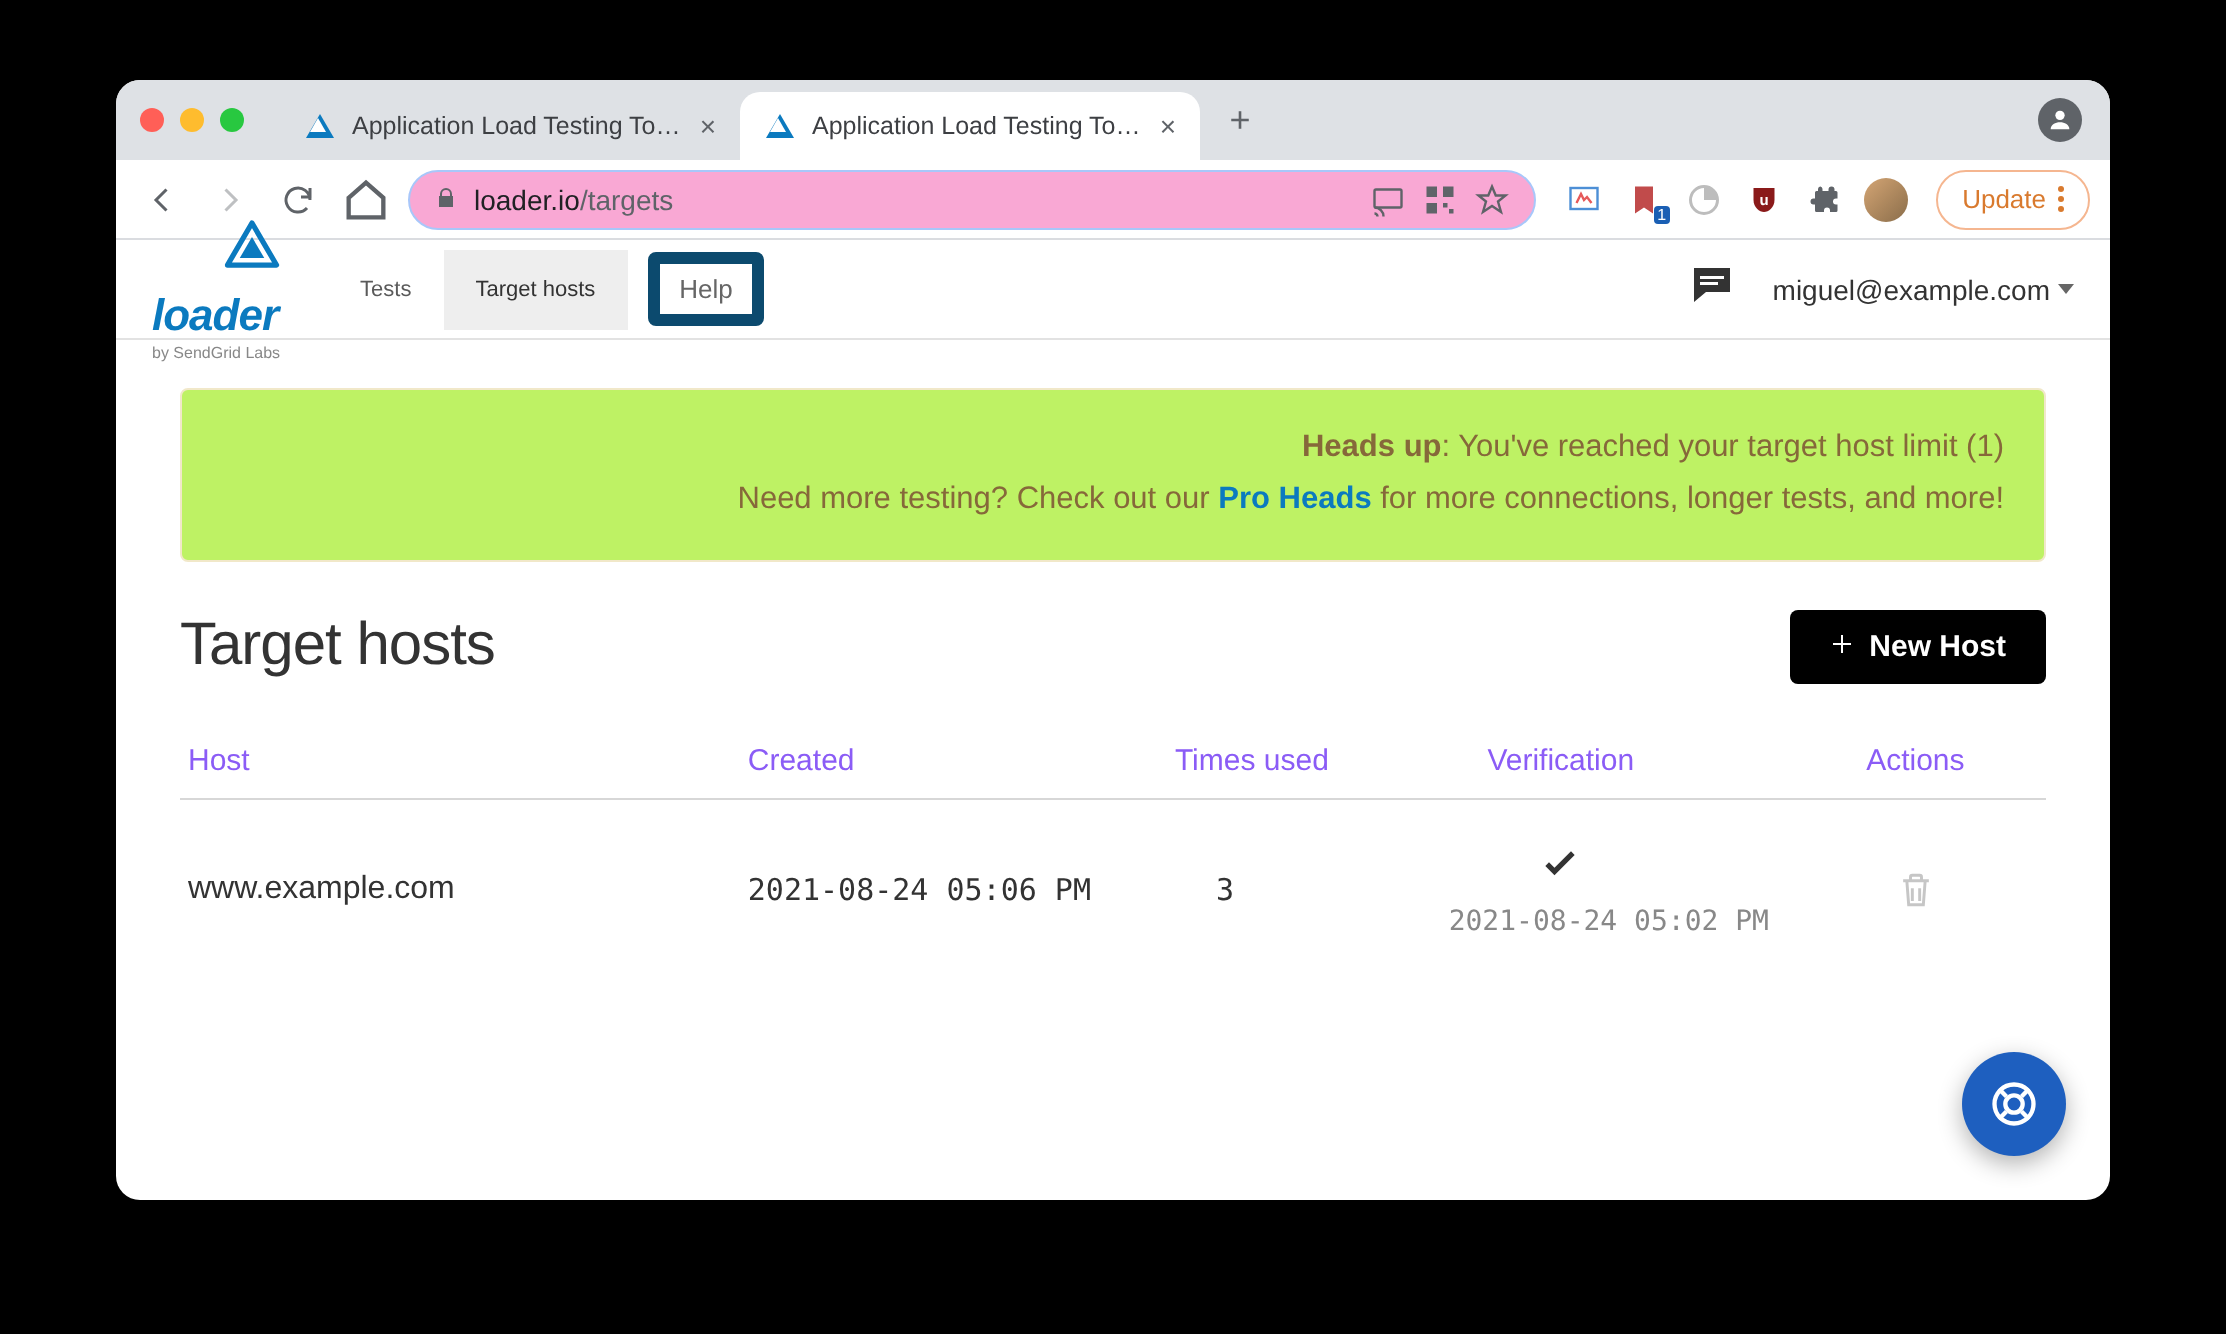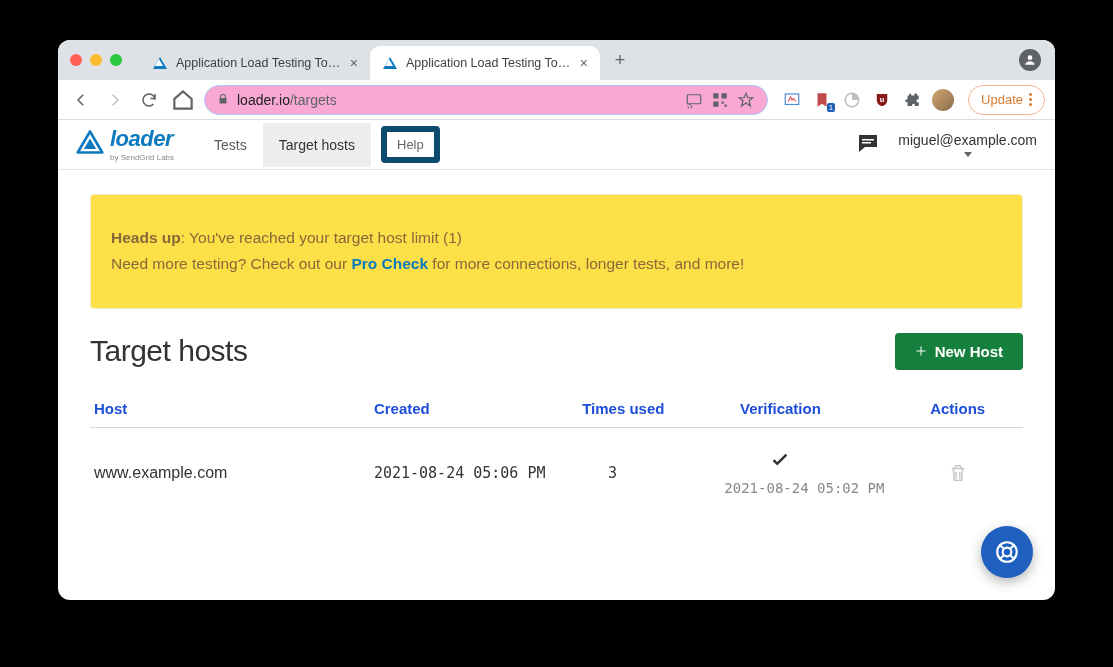--- a/index.html
+++ b/index.html
@@ -77,56 +77,56 @@
       display:flex; align-items:center; gap:6px;
       height:30px; padding:0 12px; border:1px solid #f5b690; border-radius:16px;
       color:#d97a2e; font-size:13px;justify-content:space-between;
     }
 
     
     .appnav {
       display:flex; align-items:center; height:50px;
       border-bottom:1px solid #e2e2e2; padding:0 18px; background:#fff;
     }
-    .logo { display:flex; align-items:flex-start; gap:6px; margin-right:24px; }
+    .logo { display:flex; align-items:flex-end; gap:6px; margin-right:24px;flex-direction:column; }
     .logo-mark svg{width:28px;height:28px}
     .logo-text { display:flex; flex-direction:column; line-height:1; }
     .logo-text .brand { color:#0b7abf; font-weight:700; font-style:italic; font-size:22px; letter-spacing:-0.5px;}
     .logo-text .by { color:#888; font-size:8px; margin-top:4px;}
-    .navitem { padding:14px 16px; font-size:14px; color:#5a5a5a; }
+    .navitem { padding:14px 16px; font-size:11px; color:#5a5a5a; }
     .navitem.active { background:#eee; color:#333;}
     .help-btn { border:6px solid #0c4a6e; border-radius:4px; padding:5px 10px; font-size:13px; color:#666; margin-left:10px;}
     .appnav .right { margin-left:auto; display:flex; align-items:center; gap:18px; }
     .chat-icon svg{width:24px;height:24px;fill:#333}
-    .user-menu { font-size:14px; color:#333; display:flex; align-items:center; gap:4px;flex-direction:column;}
+    .user-menu { font-size:14px; color:#333; display:flex; align-items:center; gap:4px;}
     .caret-down { border-left:4px solid transparent;border-right:4px solid transparent;border-top:5px solid #666; width:0;height:0;}
 
     
     .page { padding: 24px 32px; }
     .alert {
-      background:#fde047; border:1px solid #f1e8c9; border-radius:4px;
-      padding:30px 20px; text-align:left; color:#86683a; font-size:15.5px; line-height:1.7;
+      background:#bef264; border:1px solid #f1e8c9; border-radius:4px;
+      padding:16px 20px; text-align:right; color:#86683a; font-size:15.5px; line-height:1.7;
       margin-bottom:24px;
     }
     .alert .b { font-weight:700; }
     .alert a { color:#0b7abf; font-weight:700; text-decoration:none;}
 
     .page-header { display:flex; align-items:center; margin:6px 0 20px;}
     .page-title { font-size:30px; font-weight:400; color:#333; letter-spacing:-0.5px;}
     .new-host-btn {
       margin-left:auto;
       display:flex; align-items:center; gap:8px;
-      background:#15803d; color:#fff; font-size:15px; font-weight:600;
+      background:#000000; color:#fff; font-size:15px; font-weight:600;
       border-radius:4px; padding:10px 20px;
       box-shadow: inset 0 -1px 0 rgba(0,0,0,0.08);
     }
     .new-host-btn .plus svg{width:12px;height:12px;fill:#fff}
 
     table { width:100%; border-collapse:collapse; table-layout:fixed; }
-    thead th { text-align:left; font-size:15px; font-weight:700; color:#1d4ed8; padding:10px 4px; border-bottom:1px solid #d7d7d7;}
+    thead th { text-align:left; font-size:15px; font-weight:400; color:#8b5cf6; padding:10px 4px; border-bottom:1px solid #d7d7d7;}
     tbody td { padding:22px 4px; font-size:16px; color:#333; vertical-align:middle;}
     .mono { font-family: ui-monospace, "SF Mono", Menlo, monospace; font-size:15px; color:#333;margin-left:48px;}
     .verif { display:flex; flex-direction:column; align-items:center; gap:4px;}
     .verif .check svg{width:22px;height:22px;fill:#333}
     .verif .time { color:#888; font-size:14px;}
     .trash { color:#c6c6c6; display:flex; justify-content:center;}
     .trash svg{width:22px;height:24px;fill:none;stroke:#c6c6c6;stroke-width:1.6}
 
     th.col-host{width:30%} th.col-created{width:20%} th.col-times{width:12%;text-align:right} th.col-verif{width:24%;text-align:center} th.col-actions{width:14%;text-align:center}
     td.center{text-align:center}
@@ -304,21 +304,21 @@
       </span>
     </div>
   </div>
 
   <div class="page">
     <div class="alert">
       <div>
         <span class="b">Heads up</span><span>: You've reached your target host limit (1)</span>
       </div>
       <div>
-        <span>Need more testing? Check out our </span><a href="#">Pro Check</a><span> for more connections, longer tests, and more!</span>
+        <span>Need more testing? Check out our </span><a href="#">Pro Heads</a><span> for more connections, longer tests, and more!</span>
       </div>
     </div>
 
     <div class="page-header">
       <h1 class="page-title">Target hosts</h1>
       <div class="new-host-btn">
         <span class="plus"><svg viewBox="0 0 24 24">
               <path d="M11 3h2v8h8v2h-8v8h-2v-8H3v-2h8z"></path>
             </svg></span>
         <span>New Host</span>

